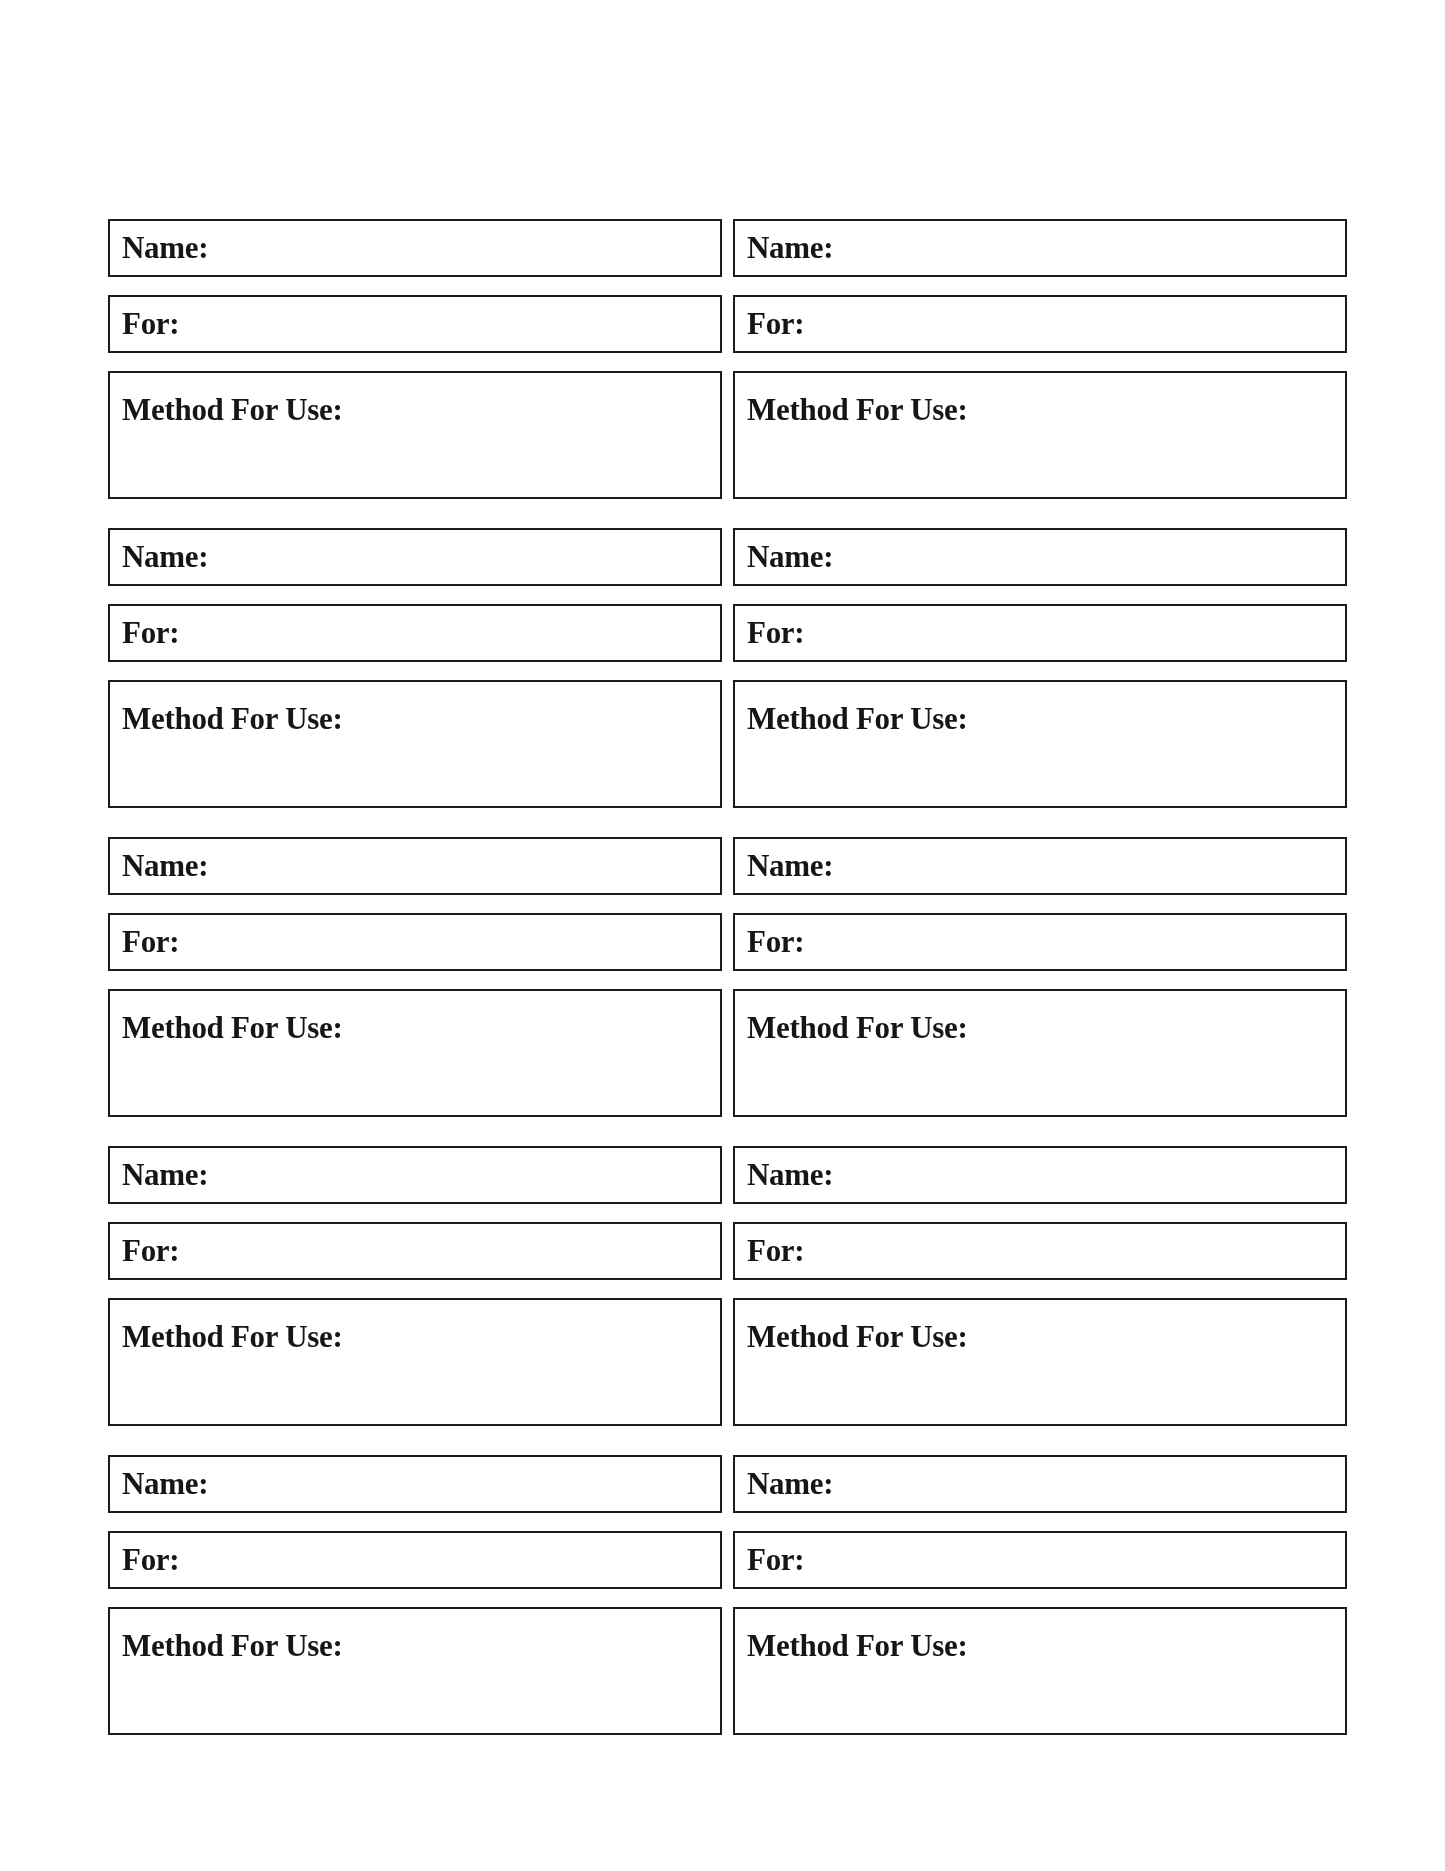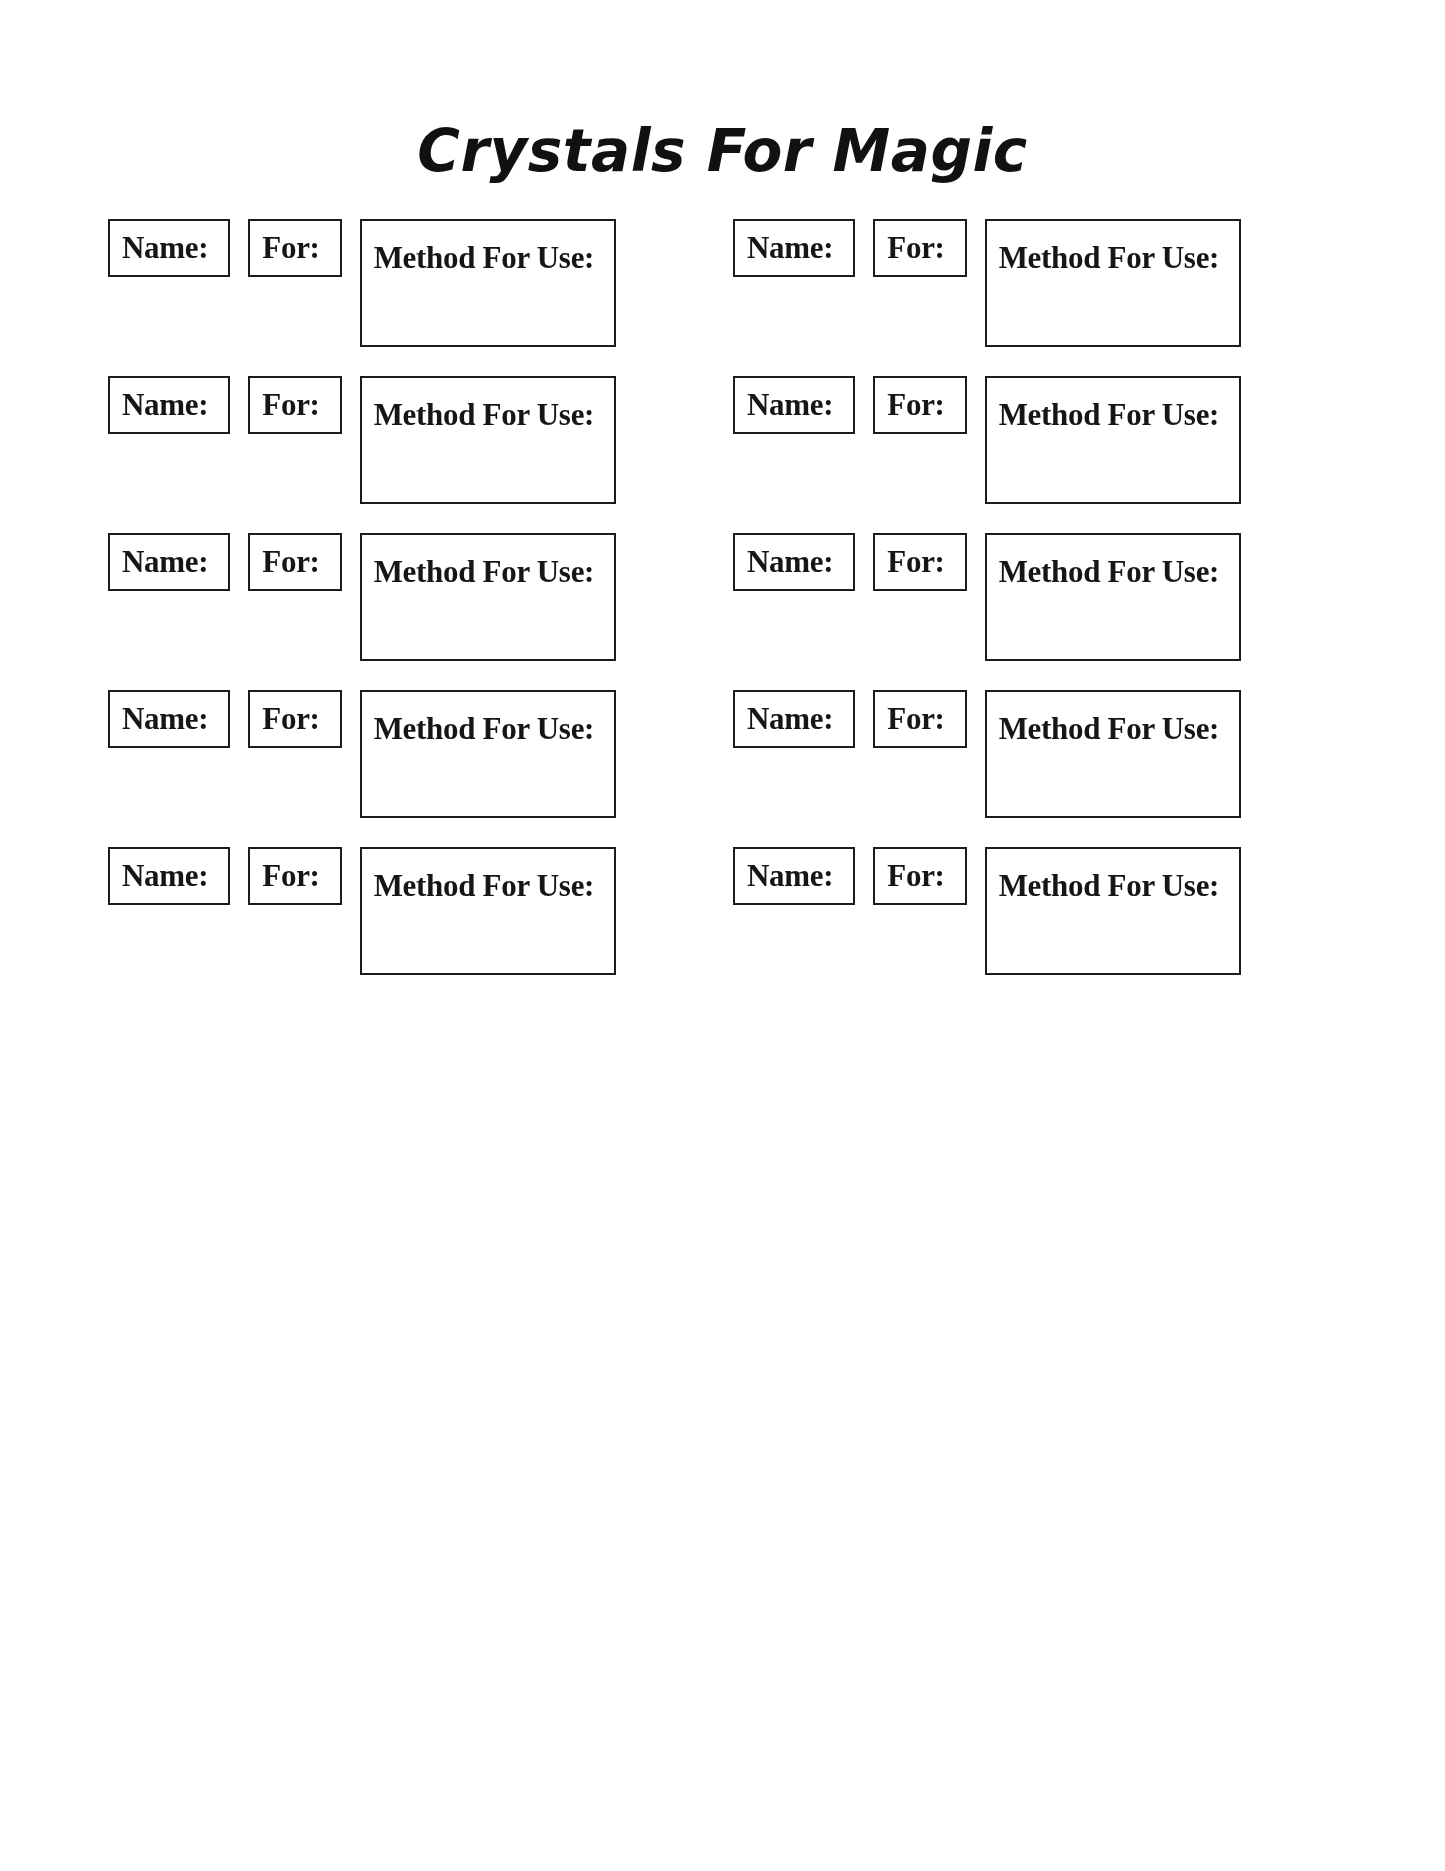--- a/index.html
+++ b/index.html
@@ -36,21 +36,21 @@
     left: 108px;
     top: 219px;
     width: 1239px;
     display: grid;
     grid-template-columns: 614px 614px;
     column-gap: 11px;
     row-gap: 29px;
   }
   .card {
     display: flex;
-    flex-direction: row;
+    flex-direction: column;
     gap: 18px;
   }
   .box {
     box-sizing: border-box;
     border: 2.5px solid #1b1b1b;
     background: #ffffff;
     padding-left: 12px;
     padding-right: 10px;
   }
   .box.short {
@@ -75,21 +75,20 @@
     font-family: "Liberation Serif", serif;
     font-size: 26px;
     margin-left: 10px;
     color: #161616;
   }
 </style>
 </head>
 <body>
 
 <div class="page">
-  <h1 class="title">Crystals For Magic</h1>
 
   <div class="grid" id="cards-grid">
   <section class="card">
     <div class="box short">
       <span class="label">Name:</span>
       <span class="value"></span>
     </div>
     <div class="box short">
       <span class="label">For:</span>
       <span class="value"></span>

